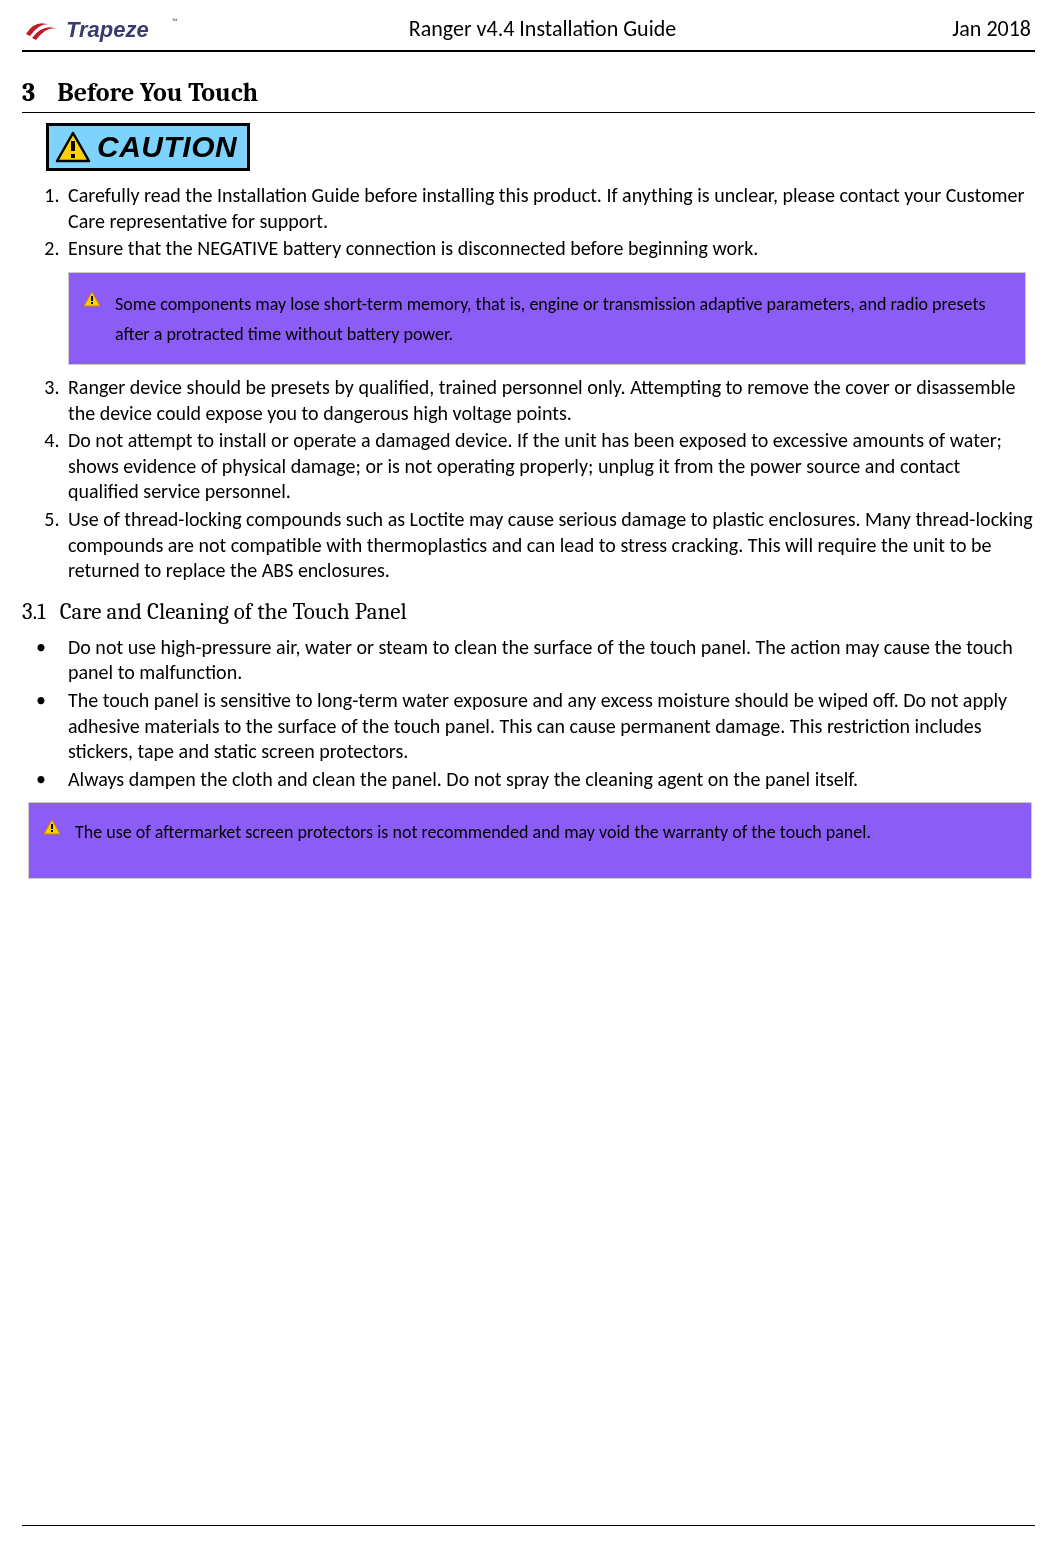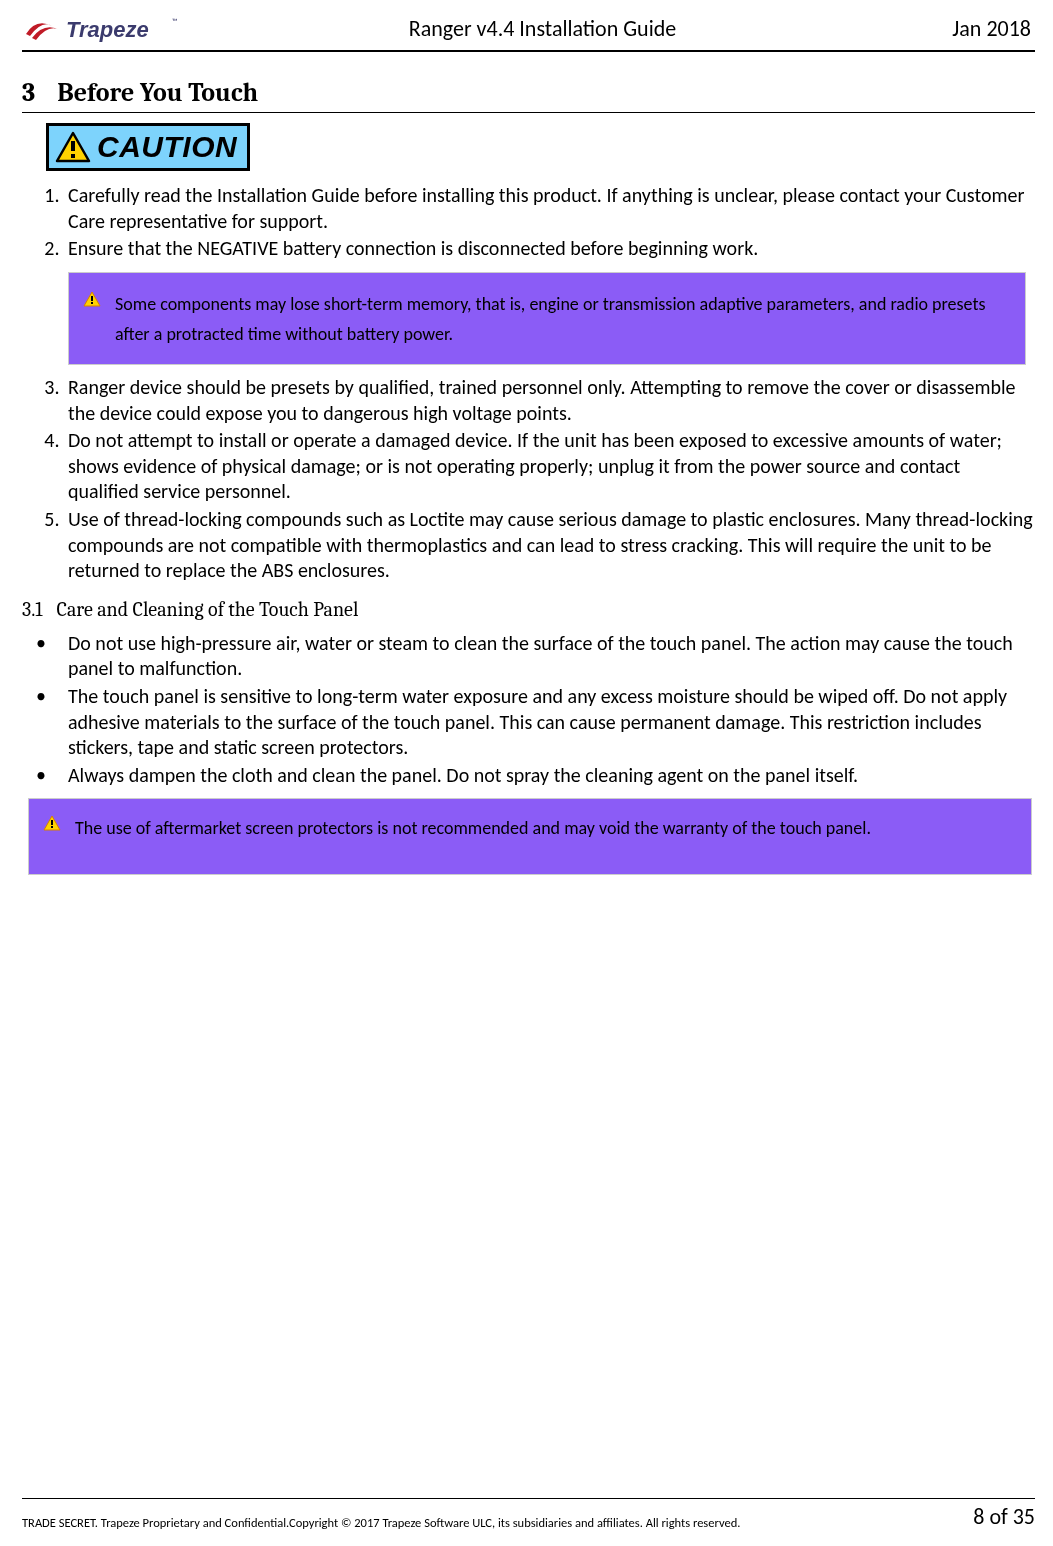--- a/index.html
+++ b/index.html
@@ -50,21 +50,21 @@
       font-family: "Cambria", Calibri, serif;
       font-size: 26px;
       font-weight: bold;
       margin: 0 0 8px 0;
       border-bottom: 1px solid #000;
       padding-bottom: 4px;
     }
     .h1 .num { margin-right: 22px; }
     .h2 {
       font-family: "Cambria", Calibri, serif;
-      font-size: 20px;
+      font-size: 23px;
       font-weight: normal;
       margin: 14px 0 10px 0;
     }
     .h2 .num { margin-right: 14px; }
     .caution-box {
       display: inline-flex;
       align-items: center;
       border: 3px solid #000;
       background: #7dd3fc;
       padding: 4px 10px 4px 6px;
@@ -218,17 +218,13 @@
       <polygon points="9,1 17,15 1,15" fill="#ffd200" stroke="#d88000" stroke-width="1"></polygon>
       <rect x="8" y="5" width="2" height="5" fill="#000"></rect>
       <rect x="8" y="11" width="2" height="2" fill="#000"></rect>
     </svg>
     <div>The use of aftermarket screen protectors is not recommended and may void the warranty of the touch panel.</div>
   </div>
 </div>
 
 <div class="footer">
   <hr class="footer-rule">
-  <div class="footer-row">
-    <div class="footer-left">TRADE SECRET. Trapeze Proprietary and Confidential.Copyright © 2017 Trapeze Software ULC, its subsidiaries and affiliates. All rights reserved.</div>
-    <div class="footer-right">8 of 35</div>
-  </div>
 </div>
 
 </body></html>

